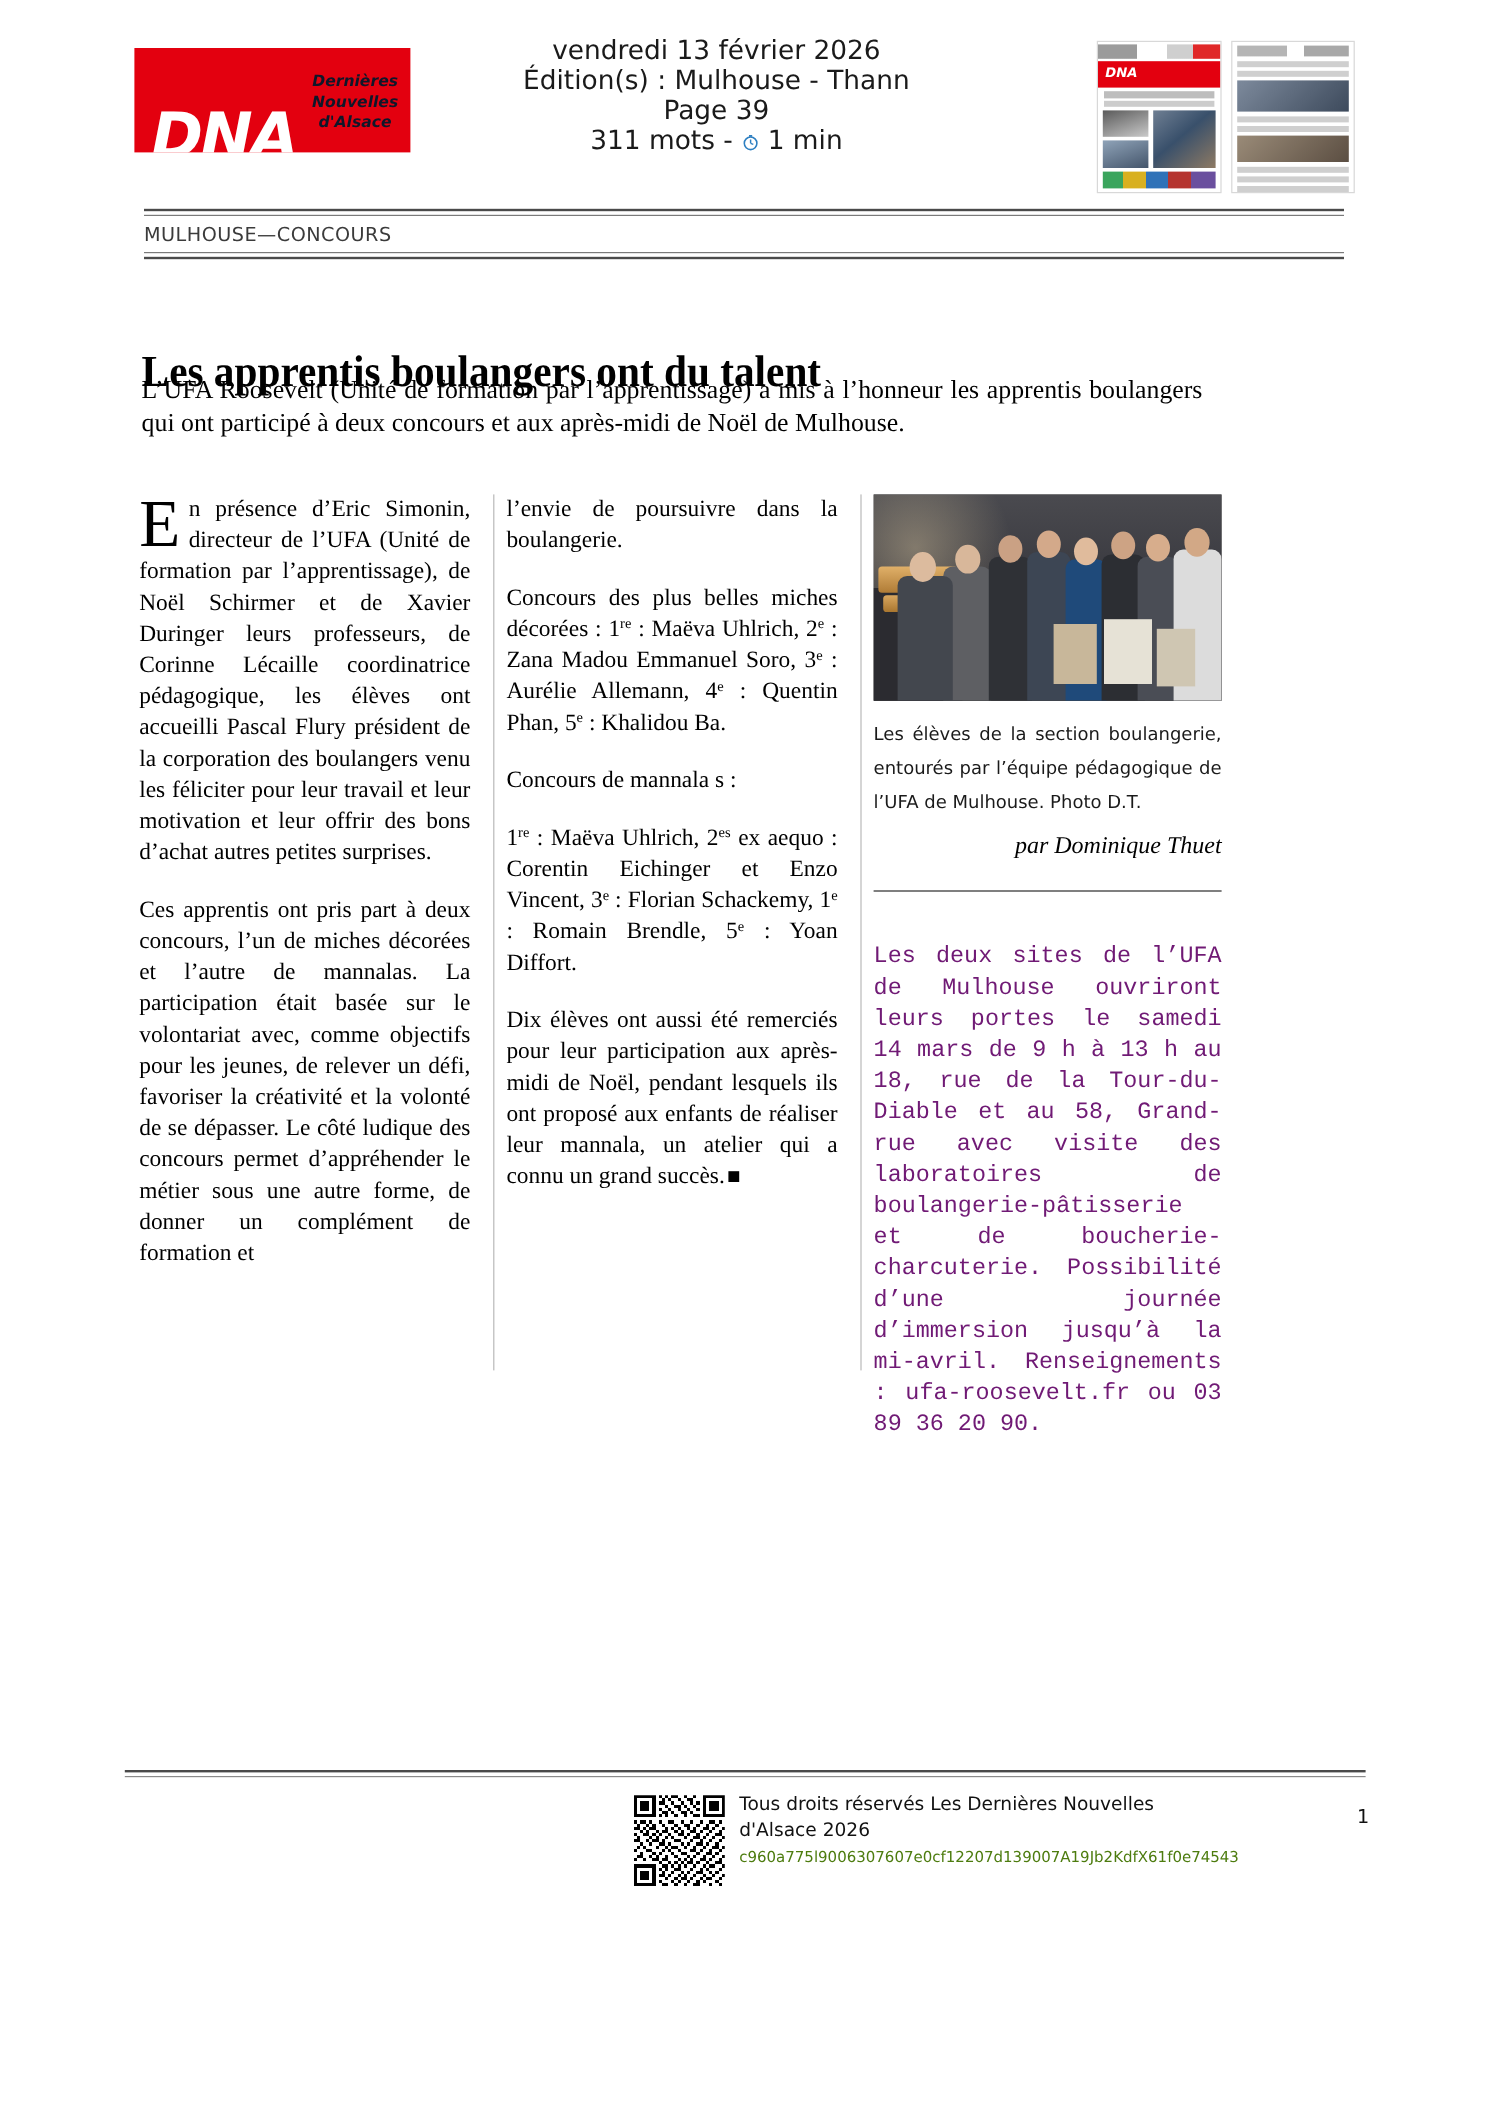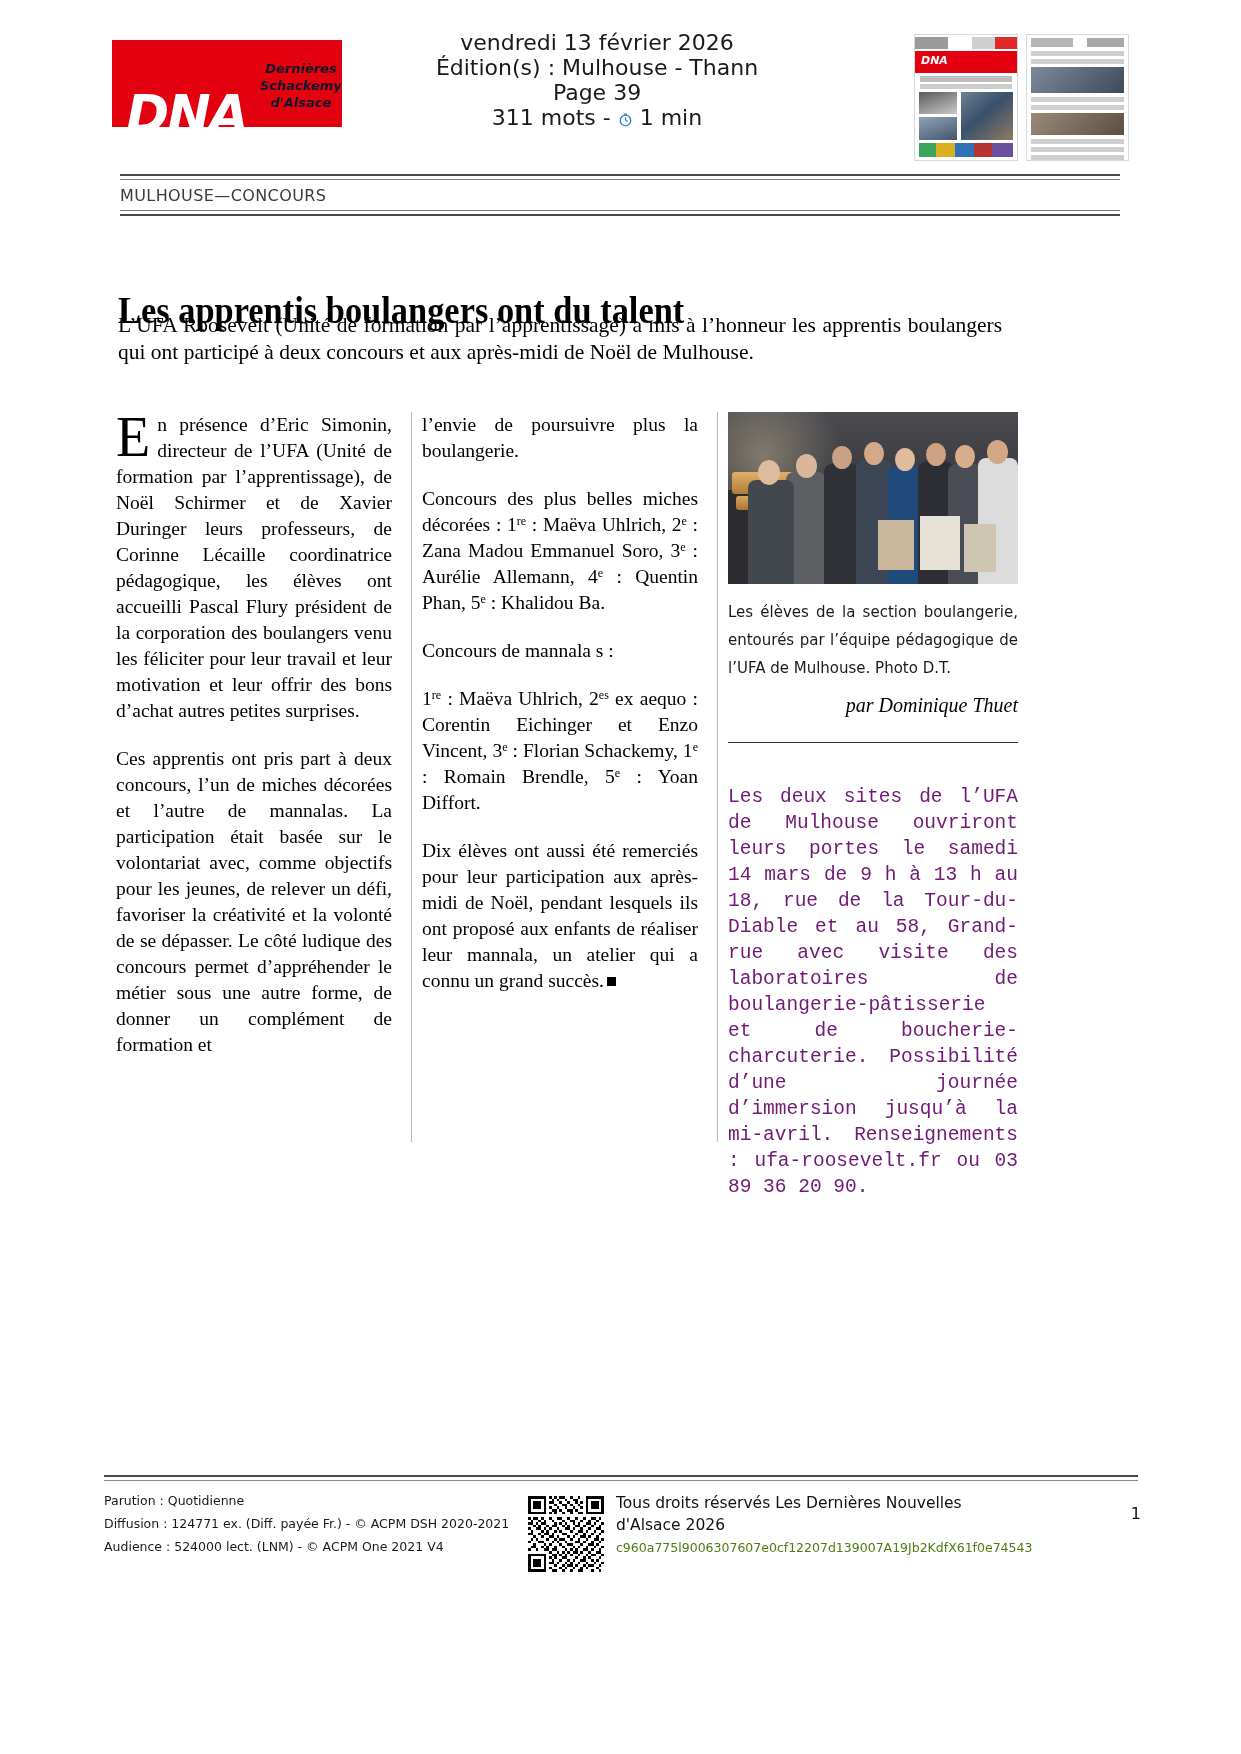--- a/index.html
+++ b/index.html
@@ -349,21 +349,21 @@
 <body>
 
 <div class="page">
 
   <div class="header">
 
     <div class="logo">
       <div class="logo-dna">DNA</div>
       <div class="logo-sub">
         <div>Dernières</div>
-        <div>Schackemy</div>
+        <div>Nouvelles</div>
         <div>d'Alsace</div>
       </div>
     </div>
 
     <div class="meta">
       <div class="row">vendredi 13 février 2026</div>
       <div class="row">Édition(s) : Mulhouse - Thann</div>
       <div class="row">Page 39</div>
       <div class="row">
         <span>311 mots -</span>
@@ -419,21 +419,21 @@
 
     <div class="coldiv coldiv-1"></div>
     <div class="coldiv coldiv-2"></div>
 
     <div class="col col1">
       <p class="dropcap">En présence d’Eric Simonin, directeur de l’UFA (Unité de formation par l’apprentissage), de Noël Schirmer et de Xavier Duringer leurs professeurs, de Corinne Lécaille coordinatrice pédagogique, les élèves ont accueilli Pascal Flury président de la corporation des boulangers venu les féliciter pour leur travail et leur motivation et leur offrir des bons d’achat autres petites surprises.</p>
       <p>Ces apprentis ont pris part à deux concours, l’un de miches décorées et l’autre de mannalas. La participation était basée sur le volontariat avec, comme objectifs pour les jeunes, de relever un défi, favoriser la créativité et la volonté de se dépasser. Le côté ludique des concours permet d’appréhender le métier sous une autre forme, de donner un complément de formation et</p>
     </div>
 
     <div class="col col2">
-      <p>l’envie de poursuivre plus la boulangerie.</p>
+      <p>l’envie de poursuivre dans la boulangerie.</p>
       <p>
         <span>Concours des plus belles miches décorées : 1</span><sup>re</sup><span> : Maëva Uhlrich, 2</span><sup>e</sup><span> : Zana Madou Emmanuel Soro, 3</span><sup>e</sup><span> : Aurélie Allemann, 4</span><sup>e</sup><span> : Quentin Phan, 5</span><sup>e</sup><span> : Khalidou Ba.</span>
       </p>
       <p>Concours de mannala s  :</p>
       <p>
         <span>1</span><sup>re</sup><span> : Maëva Uhlrich, 2</span><sup>es</sup><span> ex aequo : Corentin Eichinger et Enzo Vincent, 3</span><sup>e</sup><span> : Florian Schackemy, 1</span><sup>e</sup><span> : Romain Brendle, 5</span><sup>e</sup><span> : Yoan Diffort.</span>
       </p>
       <p><span>Dix élèves ont aussi été remerciés pour leur participation aux après-midi de Noël, pendant lesquels ils ont proposé aux enfants de réaliser leur mannala, un atelier qui a connu un grand succès.</span><span class="endmark"></span></p>
     </div>
 
@@ -469,25 +469,20 @@
     <div class="caption">Les élèves de la section boulangerie, entourés par l’équipe pédagogique de l’UFA de Mulhouse.  Photo D.T.</div>
     <div class="byline">par  Dominique Thuet</div>
     <div class="byline-rule"></div>
     <div class="col3-body">
       <p>Les deux sites de l’UFA de Mulhouse ouvriront leurs portes le samedi 14 mars de 9 h à 13 h au 18, rue de la Tour-du-Diable et au 58, Grand-rue avec visite des laboratoires de boulangerie-pâtisserie et de boucherie-charcuterie. Possibilité d’une journée d’immersion jusqu’à la mi-avril. Renseignements : ufa-roosevelt.fr ou 03 89 36 20 90.</p>
     </div>
   </div>
 
   <div class="footer-rule"></div>
 
-  <div class="footer-left">
-    <div>Parution : Quotidienne</div>
-    <div>Diffusion : 124771 ex. (Diff. payée Fr.) - © ACPM DSH 2020-2021</div>
-    <div>Audience : 524000 lect. (LNM) - © ACPM One 2021 V4</div>
-  </div>
 
   <div class="qr">
     <svg width="76" height="76" viewBox="0 0 29 29" shape-rendering="crispEdges">
       <rect width="29" height="29" fill="#fff"></rect>
       <g fill="#000">
         <rect x="0" y="0" width="7" height="7"></rect>
           <rect x="1" y="1" width="5" height="5" fill="#fff"></rect>
           <rect x="2" y="2" width="3" height="3"></rect>
         <rect x="22" y="0" width="7" height="7"></rect>
           <rect x="23" y="1" width="5" height="5" fill="#fff"></rect>

